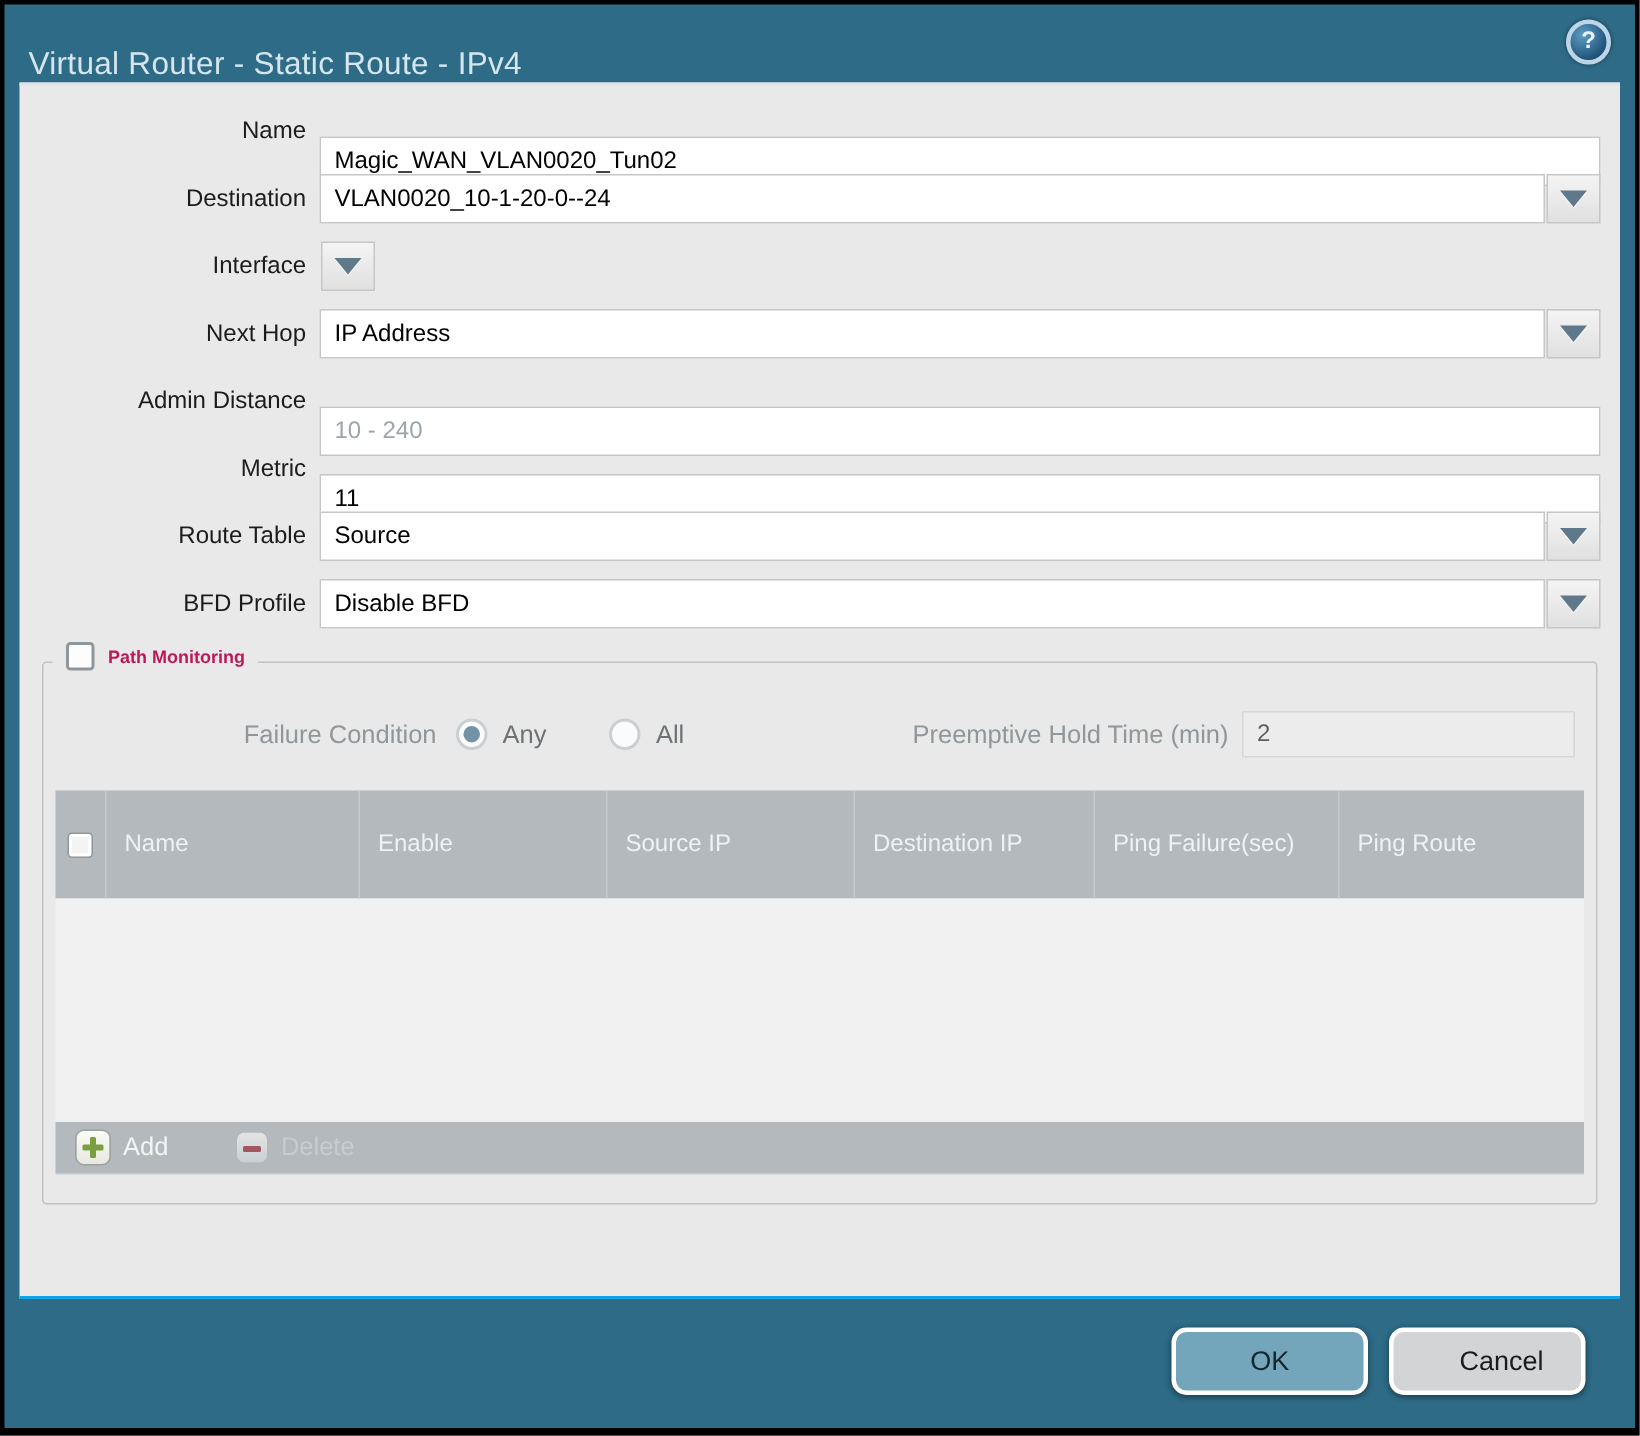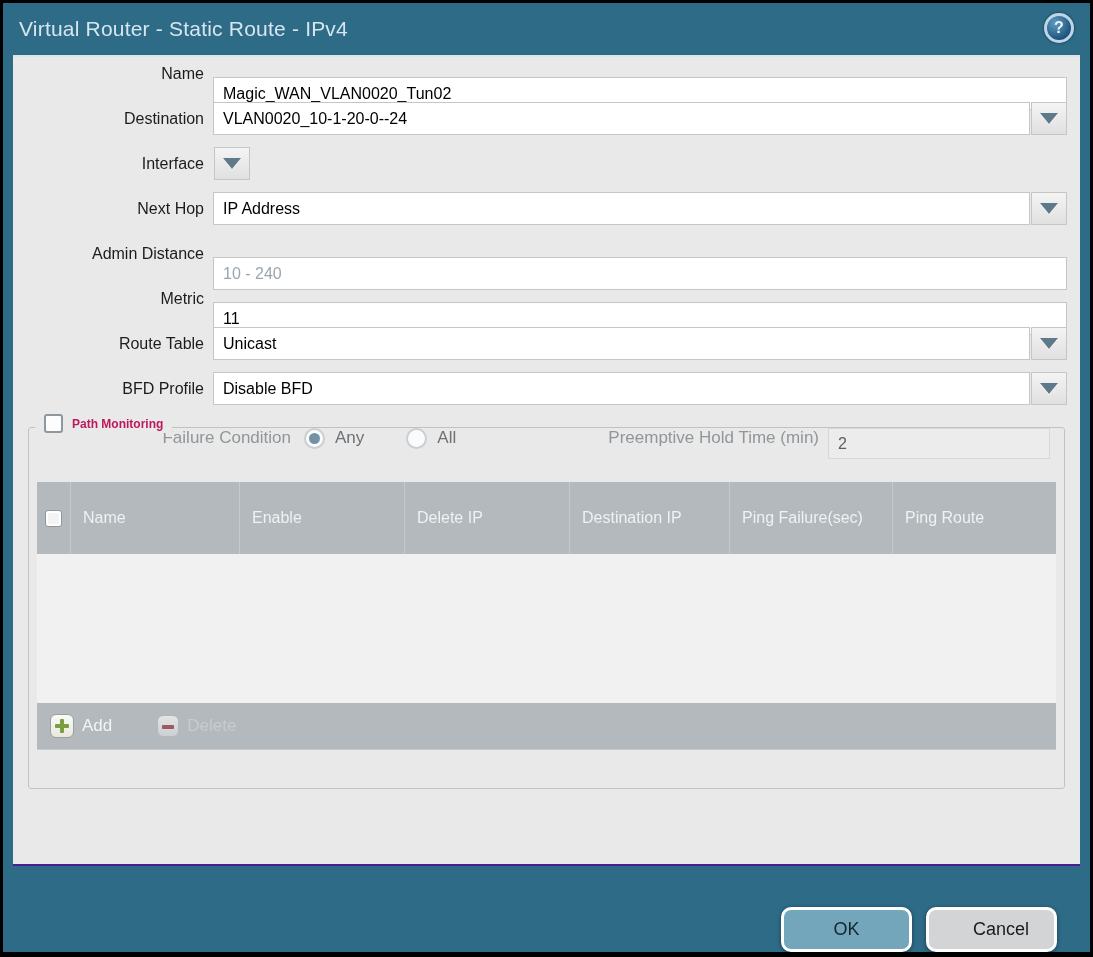--- a/index.html
+++ b/index.html
@@ -13,21 +13,21 @@
   .window {
     position: absolute; inset: 0;
     border: 3px solid #000;
     border-bottom-width: 5px;
     background: #2e6b87;
     display: flex; flex-direction: column;
   }
   
   .titlebar {
     height: 52px; flex: 0 0 52px;
-    display: flex; align-items: center;
+    display: flex; align-items: flex-end;
     padding: 0 16px;
     position: relative;
   }
   .title {
     color: #d6e6ef; font-size: 21px; letter-spacing: .2px;
   }
   .help {
     position: absolute; right: 16px; top: 10px;
     width: 30px; height: 30px; border-radius: 50%;
     background: radial-gradient(circle at 35% 30%, #5f9cc4, #1d5076 75%);
@@ -35,21 +35,22 @@
     box-shadow: 0 0 3px rgba(0,0,0,.5);
     display: flex; align-items: center; justify-content: center;
     color: #eaf4fa; font-size: 16px; font-weight: bold; cursor: pointer;
   }
   
   .content {
     margin: 0 10px;
     background: #e9e9e9;
     flex: 1 1 auto;
     border-top: 2px solid #dde3e7;
-    border-bottom: 2px solid #4c1d95;
+    border-bottom: 2px solid #0ea5e9;
+    padding-top: 14px;
     overflow: hidden;
   }
   .frow {
     display: flex; align-items: center;
     height: 33px; margin-bottom: 12px;
   }
   .frow label {
     width: 200px; flex: 0 0 200px;
     text-align: right; padding-right: 9px;
     font-size: 16px; color: #1c1c1c;
@@ -91,21 +92,22 @@
     display: flex; align-items: center; gap: 9px;
   }
   .gb-checkbox {
     width: 19px; height: 19px; background: #fdfdfd;
     border: 2px solid #8f979d; border-radius: 3px; cursor: pointer;
   }
   .legend-text {
     font-size: 12px; font-weight: bold; color: #be185d;
   }
   .cond-row {
-    display: flex; 
+    margin-top: 31px;
+    display: flex; align-items: center;
     padding: 0 14px 0 0; height: 33px;
   }
   .dis-label { color: #909699; font-size: 17px; }
   .fc-label { width: 262px; flex: 0 0 262px; text-align: right; margin-right: 13px; }
   .radio {
     width: 21px; height: 21px; border-radius: 50%;
     background: #fbfbfb; border: 2px solid #c9cfd3;
     display: inline-flex; align-items: center; justify-content: center;
     flex: 0 0 auto; cursor: pointer;
   }
@@ -138,21 +140,21 @@
   }
   .th:first-child { border-left: none; justify-content: center; padding-left: 0; }
   .th-check { flex: 0 0 33px; }
   .hd-checkbox {
     width: 17px; height: 17px; background: #f4f4f4;
     border: 1px solid #8f979d; border-radius: 3px;
     box-shadow: inset 0 0 0 2px #fff; cursor: pointer;
   }
   .tbody { height: 149px; background: #f1f1f1; }
   .tbar {
-    height: 46px; background: #b3b9bc;
+    height: 34px; background: #b3b9bc;
     display: flex; align-items: center; gap: 45px;
     padding-left: 13px;
   }
   .tbtn { display: flex; align-items: center; gap: 8px; cursor: pointer; }
   .icon-plus {
     width: 24px; height: 24px; border-radius: 6px;
     background: linear-gradient(#fbfbf7, #e8e8e0);
     border: 1px solid #9aa29b; position: relative;
   }
   .icon-plus::before, .icon-plus::after {
@@ -168,21 +170,21 @@
   .icon-minus::before {
     content: ""; position: absolute; background: #a4565f; border-radius: 1px;
     left: 4px; right: 4px; top: 9px; height: 4px;
   }
   .tbtn-label { font-size: 17px; }
   .add-label { color: #f3f5f5; }
   .del-label { color: #c6cccf; }
   
   .footerbar {
     flex: 0 0 86px;
-    display: flex; justify-content: flex-end; align-items: flex-end;
+    display: flex; justify-content: flex-end; align-items: flex-start;
     gap: 14px; padding: 19px 33px 0 0;
   }
   .btn {
     width: 131px; height: 45px;
     border-radius: 10px; border: 3px solid #fff;
     font-family: "Liberation Sans", sans-serif;
     font-size: 18px; color: #14262e;
     box-shadow: 0 1px 4px rgba(0,0,0,.45);
     cursor: pointer;
   }
@@ -248,21 +250,21 @@
     <div class="frow">
       <label>Metric</label>
       <div class="field wide">
         <span>11</span>
       </div>
     </div>
 
     <div class="frow">
       <label>Route Table</label>
       <div class="field">
-        <span>Unicast</span>
+        <span>Source</span>
       </div>
       <div class="dd">
         <i class="tri"></i>
       </div>
     </div>
 
     <div class="frow">
       <label>BFD Profile</label>
       <div class="field">
         <span>Disable BFD</span>
@@ -290,21 +292,21 @@
         </div>
       </div>
 
       <div class="pm-table">
         <div class="thead">
           <div class="th th-check">
             <span class="hd-checkbox"></span>
           </div>
           <div class="th" style="flex:0 0 169px">Name</div>
           <div class="th" style="flex:0 0 165px">Enable</div>
-          <div class="th" style="flex:0 0 165px">Delete IP</div>
+          <div class="th" style="flex:0 0 165px">Source IP</div>
           <div class="th" style="flex:0 0 160px">Destination IP</div>
           <div class="th" style="flex:0 0 163px">Ping Failure(sec)</div>
           <div class="th" style="flex:1 1 auto">Ping Route</div>
         </div>
         <div class="tbody"></div>
         <div class="tbar">
           <div class="tbtn">
             <span class="icon-plus"></span>
             <span class="tbtn-label add-label">Add</span>
           </div>

